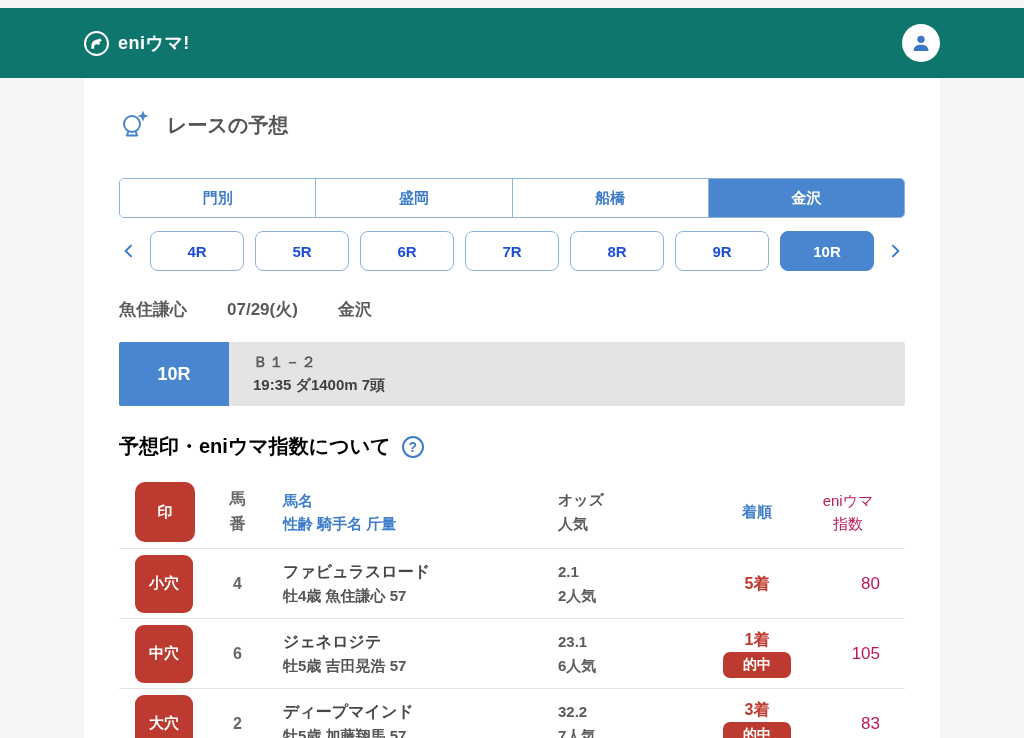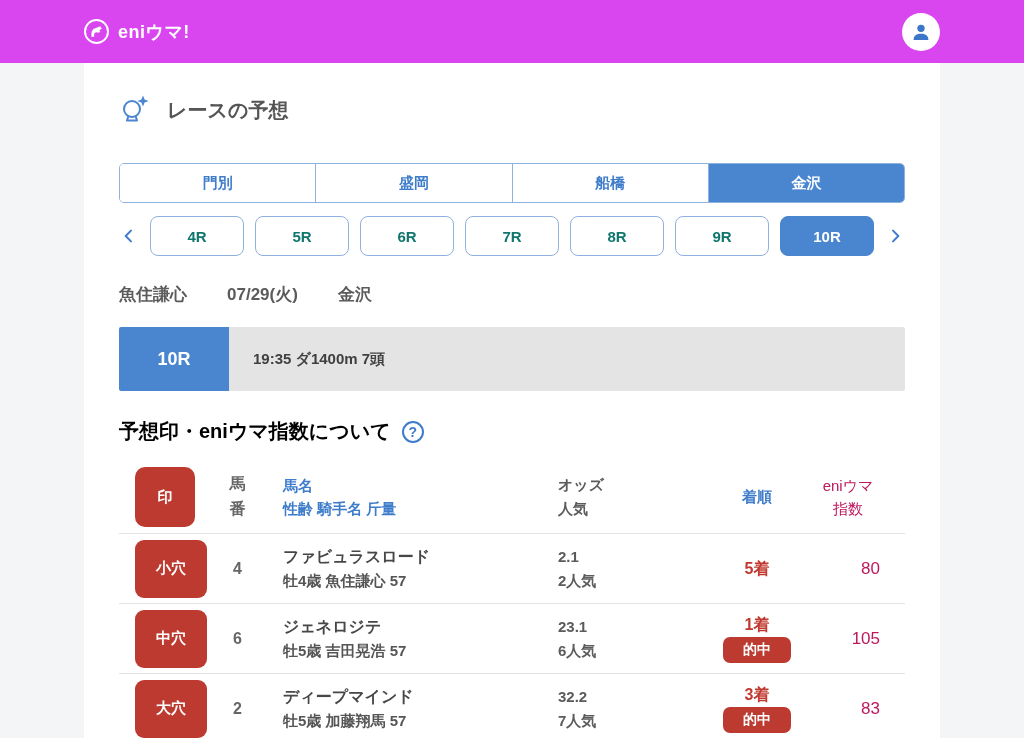--- a/index.html
+++ b/index.html
@@ -3,21 +3,21 @@
 <meta charset="utf-8">
 <style>
   * { box-sizing: border-box; margin: 0; padding: 0; }
   html, body { width: 1024px; height: 738px; overflow: hidden; }
   body {
     background: #f4f5f6;
     font-family: "Liberation Sans", "DejaVu Sans", sans-serif;
   }
 
   
-  .topbar { height: 63px; background: #d946ef; }
+  .topbar { height: 70px; background: #0f766e; margin-top: 8px; }
   .topbar-inner {
     width: 856px; margin: 0 auto; height: 100%;
     display: flex; align-items: center; justify-content: space-between;
   }
   .logo { display: flex; align-items: center; gap: 9px; background: none; border: none; cursor: pointer; }
   .logo-circle {
     width: 25px; height: 25px; border: 2px solid #fff; border-radius: 50%;
     display: flex; align-items: center; justify-content: center;
   }
   .logo-text { color: #fff; font-weight: bold; font-size: 18px; letter-spacing: .5px; }
@@ -46,21 +46,21 @@
     border: none; border-left: 1px solid #8fb1de; cursor: pointer;
   }
   .venue-tab:first-child { border-left: none; }
   .venue-tab.selected { background: #4a86d0; color: #fff; }
 
   
   .race-nav { display: flex; align-items: center; gap: 11px; margin-top: 11px; height: 44px; }
   .chev-btn { background: none; border: none; cursor: pointer; padding: 0 2px; display: flex; align-items: center; }
   .race-btn {
     flex: 1; height: 40px; border: 1px solid #8fb1de; border-radius: 8px;
-    background: #fff; color: #0f766e; font-weight: bold; font-size: 15px; cursor: pointer;
+    background: #fff; color: #1d4ed8; font-weight: bold; font-size: 15px; cursor: pointer;
   }
   .race-btn.selected { background: #4a86d0; border-color: #4a86d0; color: #fff; }
 
   
   .meta { display: flex; gap: 40px; margin-top: 25px; font-size: 17px; font-weight: bold; color: #5b5b5b; }
 
   
   .race-banner { display: flex; margin-top: 21px; height: 64px; border-radius: 2px; overflow: hidden; }
   .banner-race-no {
     width: 110px; background: #4a86d0; color: #fff; font-weight: bold; font-size: 18px;
@@ -90,21 +90,21 @@
     grid-template-columns: 91px 55px 1fr 140px 118px 89px;
     align-items: center;
     border-bottom: 1px solid #e3e3e3;
     min-height: 70px;
   }
   .trow.thead { min-height: 73px; color: #3f7dcb; }
   .thead-col { font-size: 15px; font-weight: bold; line-height: 1.55; }
 
   .c-mark { display: flex; }
   .mark-badge {
-    margin-left: 16px; width: 72px; height: 58px; border-radius: 9px;
+    margin-left: 16px; width: 58px; height: 58px; border-radius: 9px;
     background: #bd3a30; color: #fff; font-weight: bold; font-size: 15px;
     display: flex; align-items: center; justify-content: center;
   }
   .thead .mark-badge { width: 60px; height: 60px; border-radius: 10px; }
 
   .c-num { text-align: center; color: #666; font-weight: bold; font-size: 16px; }
   .c-name { padding-left: 18px; }
   .horse-name { font-size: 16px; font-weight: bold; color: #474747; line-height: 1.6; }
   .horse-profile { font-size: 15px; font-weight: bold; color: #555; line-height: 1.5; }
   .c-odds { color: #5b5b5b; font-weight: bold; font-size: 15px; line-height: 1.6; }
@@ -181,20 +181,21 @@
 
   <div class="meta">
     <span>魚住謙心</span>
     <span>07/29(火)</span>
     <span>金沢</span>
   </div>
 
   <div class="race-banner">
     <div class="banner-race-no">10R</div>
     <div class="banner-info">
+      <div class="banner-class">Ｂ１－２</div>
       <div class="banner-details">19:35 ダ1400m 7頭</div>
     </div>
   </div>
 
   <div class="about">
     <span class="about-text">予想印・eniウマ指数について</span>
     <span class="help-icon">?</span>
   </div>
 
   <div class="ptable">

